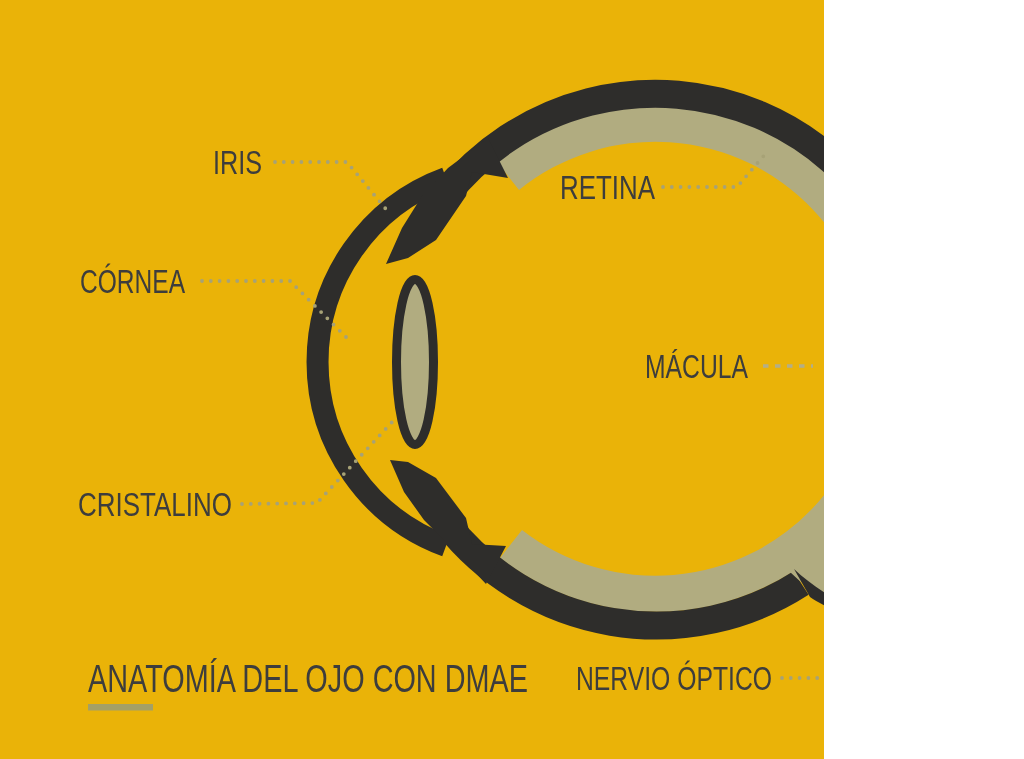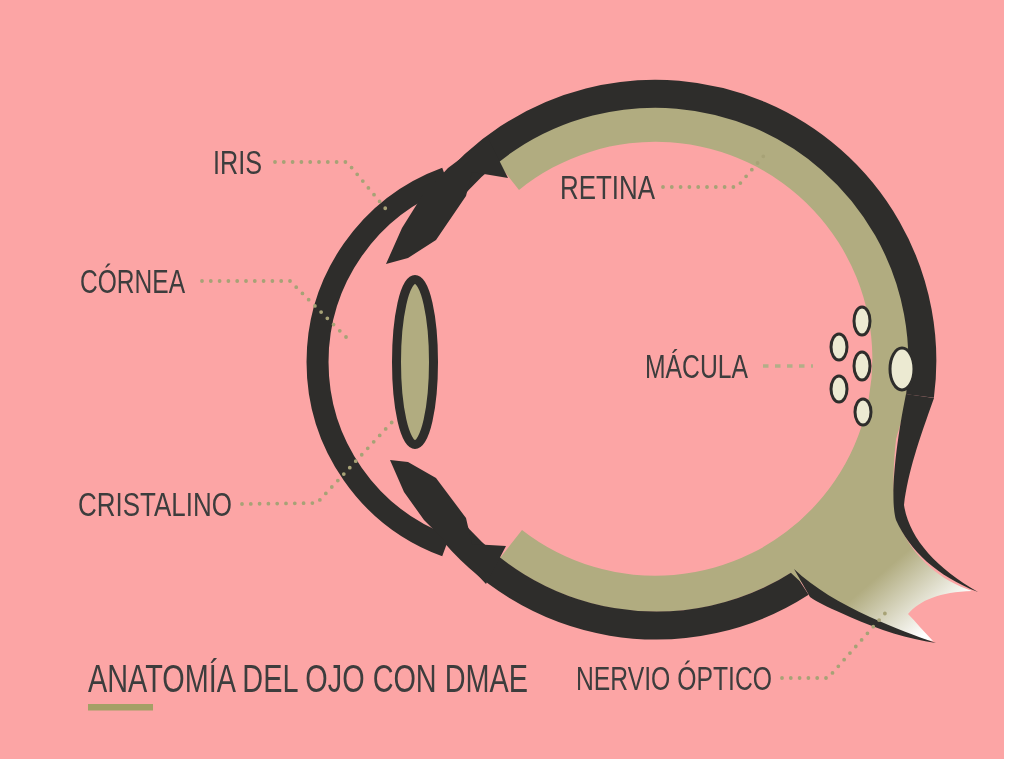--- a/index.html
+++ b/index.html
@@ -1,20 +1,20 @@
 <!DOCTYPE html>
 <html><head>
 <meta charset="utf-8">
 <style>
   html, body { margin: 0; padding: 0; background: #ffffff; }
   .stage {
     position: relative;
-    width: 1004px;
+    width: 824px;
     height: 759px;
-    background: #fca5a5;
+    background: #eab308;
     overflow: hidden;
     font-family: "Liberation Sans", sans-serif;
   }
   svg { display: block; }
   .ink        { fill: #2e2d2b; }
   .ink-stroke { fill: none; stroke: #2e2d2b; }
   .olive      { fill: #b1ac80; }
   .drusen     { fill: #ecead2; stroke: #2e2d2b; stroke-width: 3; }
   .leader {
     fill: none; stroke: #a7a276; stroke-width: 3.8;

